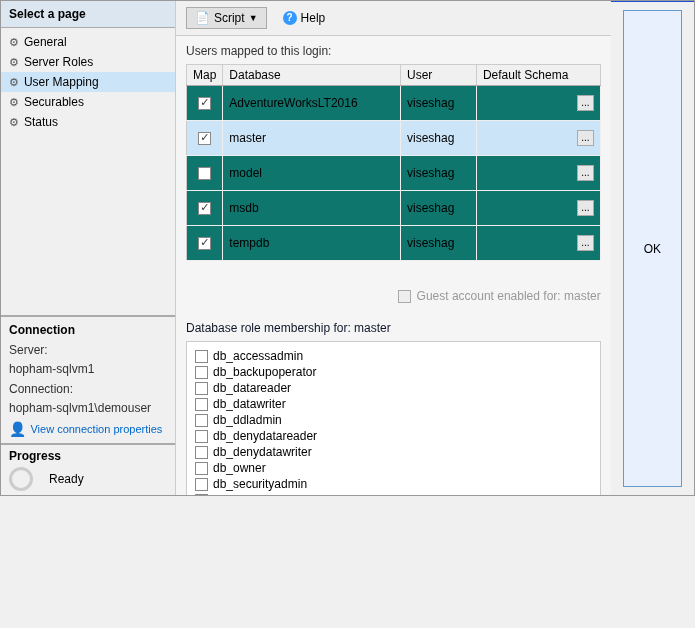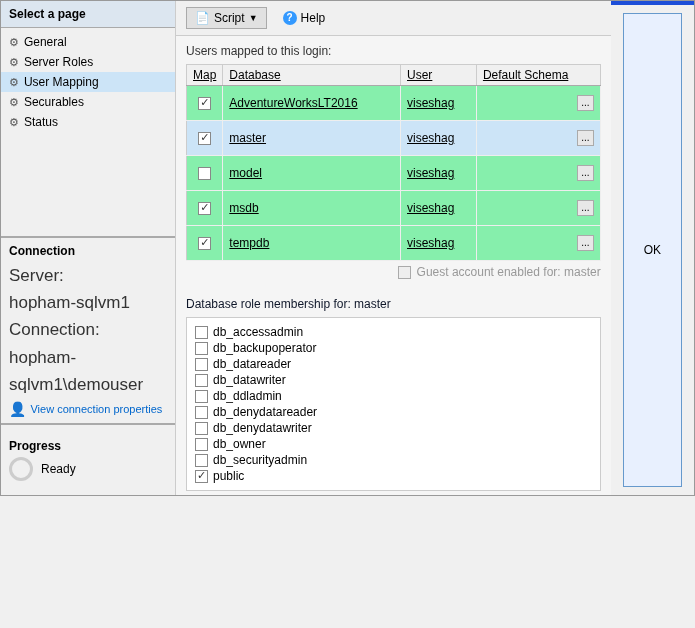--- a/index.html
+++ b/index.html
@@ -62,42 +62,42 @@
     .connection-section {
       border-top: 2px solid #aaa;
       padding: 6px 8px;
     }
     .section-header {
       font-weight: bold;
       font-size: 12px;
       margin-bottom: 4px;
     }
     .connection-info {
-      font-size: 17px;
+      font-size: 12px;
       color: #333;
       line-height: 1.6;
     }
     .connection-link {
       color: #0066cc;
       text-decoration: none;
       display: flex;
       align-items: center;
       gap: 4px;
       margin-top: 3px;
       font-size: 11px;
     }
     
     .progress-section {
       border-top: 2px solid #aaa;
-      padding: 14px 8px;
+      padding: 4px 8px;
     }
     .progress-content {
       display: flex;
       align-items: center;
-      gap: 8px;
+      gap: 16px;
       margin-top: 4px;
     }
     .progress-spinner {
       width: 24px;
       height: 24px;
       border: 3px solid #ccc;
       border-radius: 50%;
       flex-shrink: 0;
     }
     
@@ -143,24 +143,23 @@
     }
     .section-label {
       font-size: 12px;
       margin-bottom: 6px;
       color: #333;
     }
     
     .users-table {
       width: 100%;
       border-collapse: collapse;
-      margin-bottom: 0;
-      background: #86efac;
+      margin-bottom: 24px;
+      background: #0f766e;
       border: 1px solid #ccc;
-      text-decoration: underline;
     }
     .users-table th {
       background: #f0f0f0;
       border-bottom: 1px solid #aaa;
       border-right: 1px solid #ccc;
       padding: 3px 6px;
       text-align: left;
       font-weight: normal;
       font-size: 12px;
     }
@@ -231,21 +230,21 @@
       gap: 5px;
       padding: 1px 0;
       font-size: 12px;
     }
     
     .dialog-footer {
       display: flex;
       justify-content: flex-end;
       padding: 8px 12px;
       background: #f0f0f0;
-      border-top: 4px solid #1d4ed8;
+      border-top: 1px solid #1d4ed8;
     }
     .footer-btn {
       padding: 4px 20px;
       border: 1px solid #aaa;
       background: #e1e1e1;
       cursor: pointer;
       font-size: 12px;
     }
     .footer-btn.primary {
       background: #e8f0fe;

